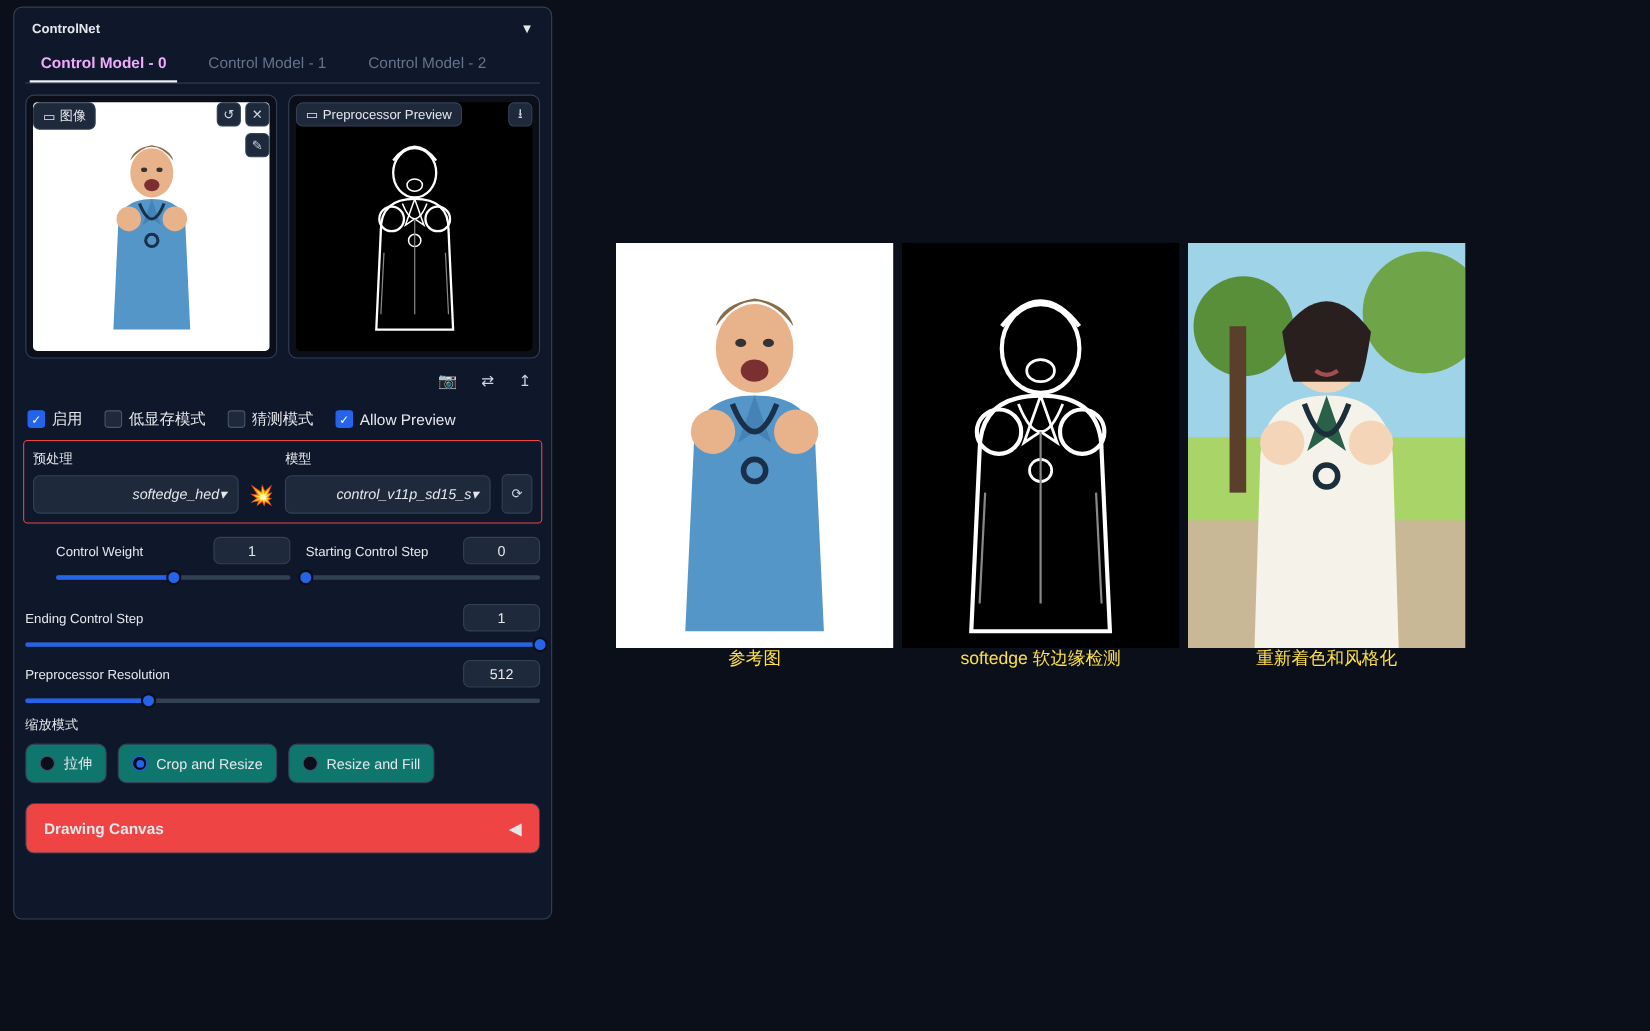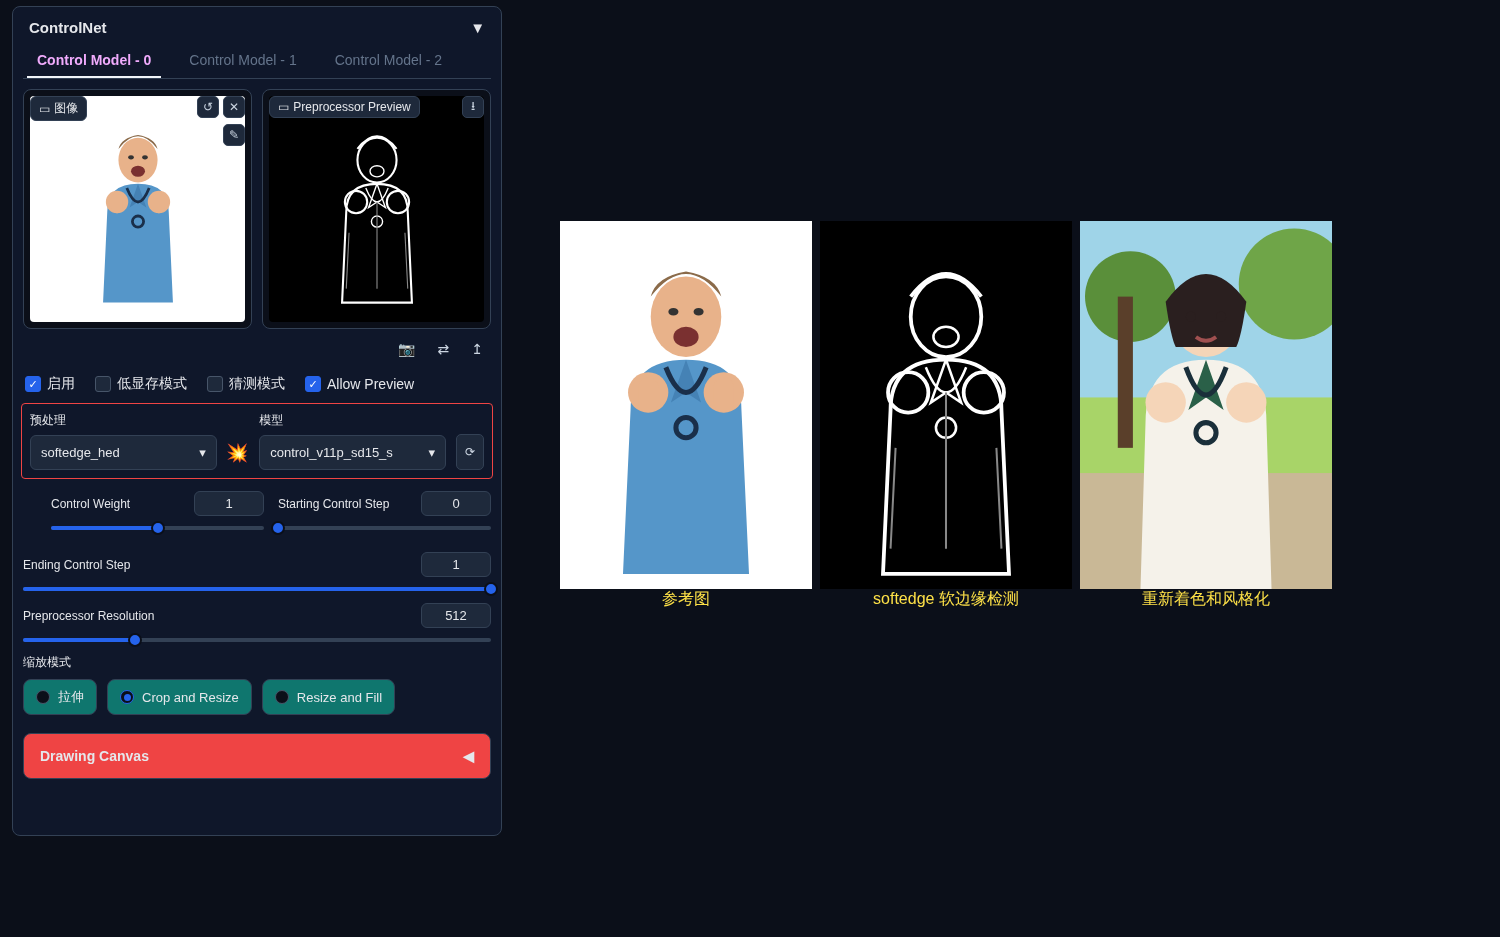--- a/index.html
+++ b/index.html
@@ -17,21 +17,21 @@
   left: 12px; top: 6px;
   width: 490px;
   height: 830px;
   background: #0f172a;
   border: 1px solid #334155;
   border-radius: 8px;
   padding: 10px;
 }
 .panel-header {
   display: flex; justify-content: space-between; align-items: center;
-  font-weight: 600; font-size: 15px; padding: 2px 6px 8px;
+  font-weight: 600; font-size: 12px; padding: 2px 6px 8px;
 }
 .tabs { display: flex; gap: 18px; border-bottom: 1px solid #334155; padding: 0 4px; }
 .tab { padding: 8px 10px; color: #64748b; cursor: pointer; }
 .tab.active { color: #f0abfc; border-bottom: 2px solid #f1f5f9; font-weight: 600; }
 .image-row { display: flex; gap: 10px; margin-top: 10px; }
 .img-card {
   flex: 1; background: #0b0f19; border: 1px solid #334155; border-radius: 8px;
   padding: 6px; position: relative; height: 240px;
 }
 .img-card .badge {
@@ -55,22 +55,22 @@
 .tool-row { display: flex; justify-content: flex-end; gap: 22px; padding: 12px 8px; color:#cbd5e1; }
 .check-row { display: flex; gap: 20px; padding: 6px 2px 10px; flex-wrap: wrap; }
 .chk { display: flex; align-items: center; gap: 6px; cursor:pointer; }
 .chk-box { width: 16px; height: 16px; border: 1px solid #475569; border-radius: 3px; background:#1e293b; display:flex; align-items:center; justify-content:center; }
 .chk-box.checked { background:#2563eb; border-color:#2563eb; color:#fff; font-size:11px; }
 .red-box { border: 1px solid #ef4444; border-radius: 4px; padding: 8px; margin: 0 -2px; display:flex; gap:10px; align-items:flex-end;}
 .field { flex:1; display:flex; flex-direction:column; gap:6px; }
 .label { font-size: 12px; color:#e5e7eb; }
 .select {
   background:#1e293b; border:1px solid #334155; border-radius:6px;
-  padding:9px 10px; color:#e5e7eb; display:flex; justify-content:space-between; align-items:center;
-  cursor:pointer; font-size:13px;
+  padding:9px 10px; color:#e5e7eb; display:flex; justify-content:flex-end; align-items:center;
+  cursor:pointer; font-size:13px;font-style:italic;
 }
 .bang { font-size:18px; padding-bottom:6px;}
 .slider-group { margin-top: 12px; }
 .slider-head { display:flex; justify-content:space-between; align-items:center; margin-bottom:4px;}
 .slider-val {
   background:#1e293b; border:1px solid #334155; border-radius:6px;
   padding:4px 0; width:70px; text-align:center; font-size:13px;
 }
 .slider-track {
   position:relative; height:4px; background:#334155; border-radius:2px; margin:10px 0;

